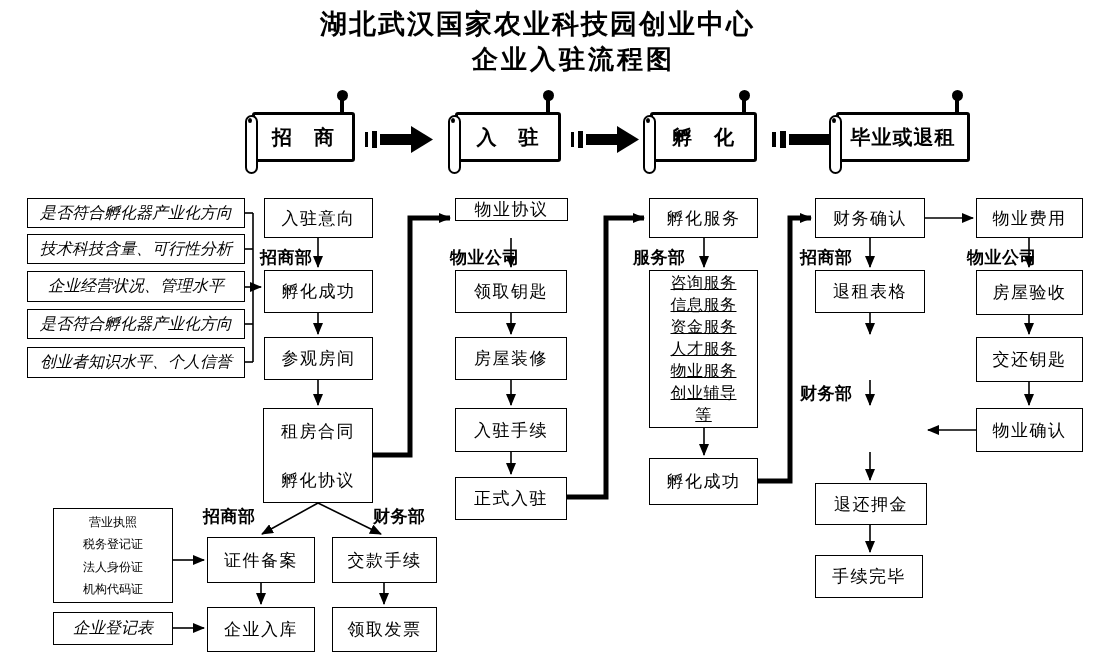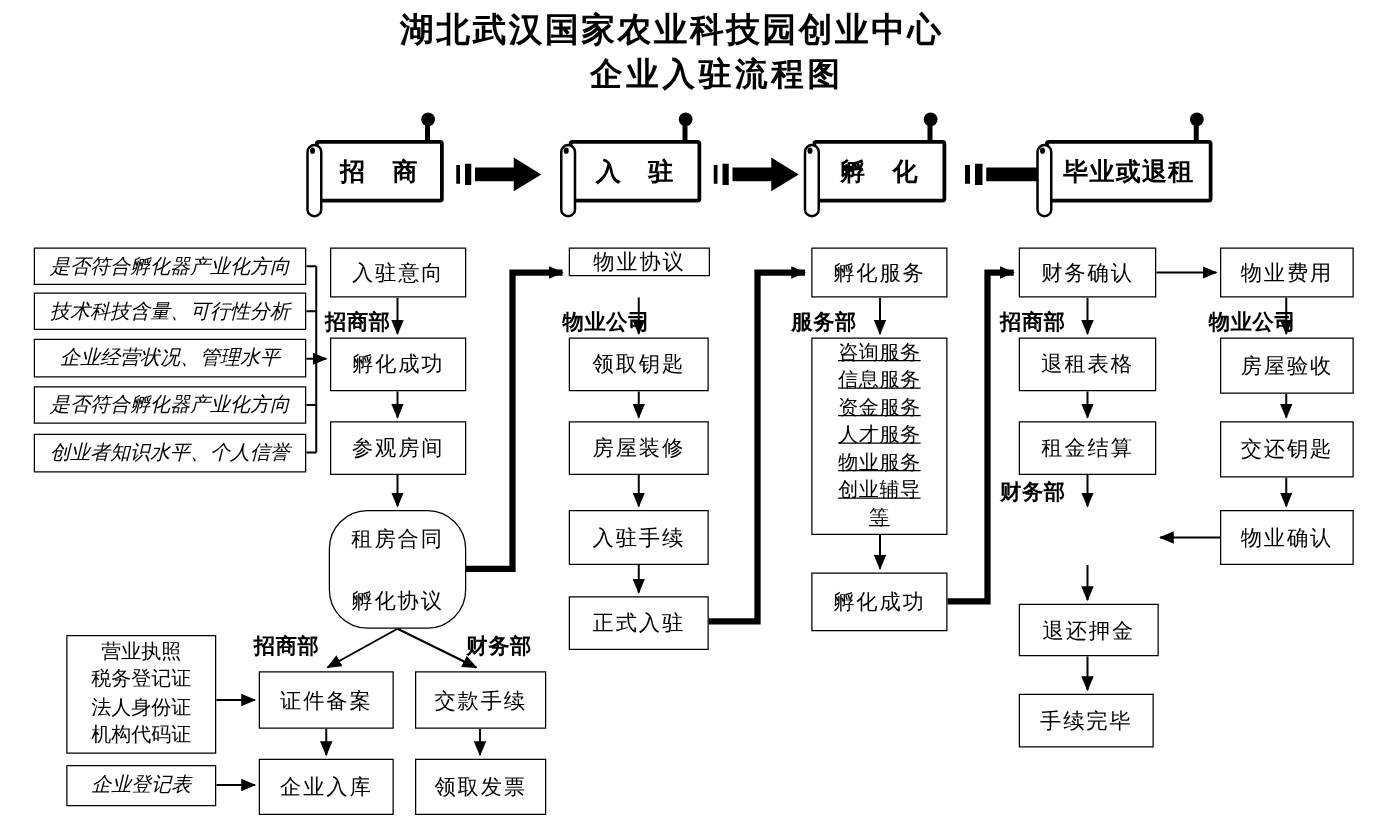--- a/index.html
+++ b/index.html
@@ -8,23 +8,23 @@
   .title{position:absolute;left:0;width:1075px;text-align:center;font-weight:bold;
          font-family:Liberation Sans, sans-serif;}
   .t1{top:6px;font-size:27px;letter-spacing:2px;}
   .t2{top:42px;font-size:26px;letter-spacing:3px;margin-left:36px;}
   .box{position:absolute;border:1.6px solid #000;background:#fff;box-sizing:border-box;
        display:flex;align-items:center;justify-content:center;font-size:17px;
        letter-spacing:1.5px;text-align:center;}
   .crit{font-size:16px;letter-spacing:0;font-style:italic;}
   .multi{flex-direction:column;}
   .ln{display:block;}
-  .docbox .ln{line-height:22.5px;font-size:16px;letter-spacing:0;}
+  .docbox .ln{line-height:22.5px;font-size:12px;letter-spacing:0;}
   .svcbox .ln{line-height:22px;font-size:16px;letter-spacing:0.5px;text-decoration:underline;}
-  .hetong{gap:26px;border-radius:31px;}
+  .hetong{gap:26px;}
   .dept{position:absolute;font-weight:bold;font-size:17px;letter-spacing:0.5px;}
   
   .scroll{position:absolute;}
   .scroll-body{position:absolute;left:0;top:0;width:100%;height:100%;border:3px solid #000;
        border-radius:3px;background:#fff;box-sizing:border-box;display:flex;align-items:center;
        justify-content:center;font-size:20px;font-weight:bold;letter-spacing:1px;}
   .roll{position:absolute;left:-7px;top:3px;width:13px;height:calc(100% + 9px);
        border:2.5px solid #000;border-radius:7px;background:#fff;box-sizing:border-box;}
   .roll::before{content:'';position:absolute;top:1px;left:1px;width:4px;height:5px;
        background:#000;border-radius:50%;}
@@ -182,21 +182,20 @@
     <span class="ln">人才服务</span>
     <span class="ln">物业服务</span>
     <span class="ln">创业辅导</span>
     <span class="ln">等</span>
   </div>
   <div class="box" style="left:649px;top:458px;width:109px;height:47px">孵化成功</div>
 
   <div class="box" style="left:815px;top:198px;width:110px;height:40px">财务确认</div>
   <div class="dept" style="left:800px;top:246px">招商部</div>
   <div class="box" style="left:815px;top:270px;width:110px;height:43px">退租表格</div>
-  <div class="box" style="left:815px;top:337px;width:110px;height:43px">租金结算</div>
   <div class="dept" style="left:800px;top:382px">财务部</div>
   <div class="box" style="left:815px;top:483px;width:112px;height:42px">退还押金</div>
   <div class="box" style="left:815px;top:555px;width:108px;height:43px">手续完毕</div>
 
   <div class="box" style="left:976px;top:198px;width:107px;height:40px">物业费用</div>
   <div class="dept" style="left:967px;top:246px">物业公司</div>
   <div class="box" style="left:976px;top:270px;width:107px;height:45px">房屋验收</div>
   <div class="box" style="left:976px;top:337px;width:107px;height:45px">交还钥匙</div>
   <div class="box" style="left:976px;top:408px;width:107px;height:44px">物业确认</div>
 

